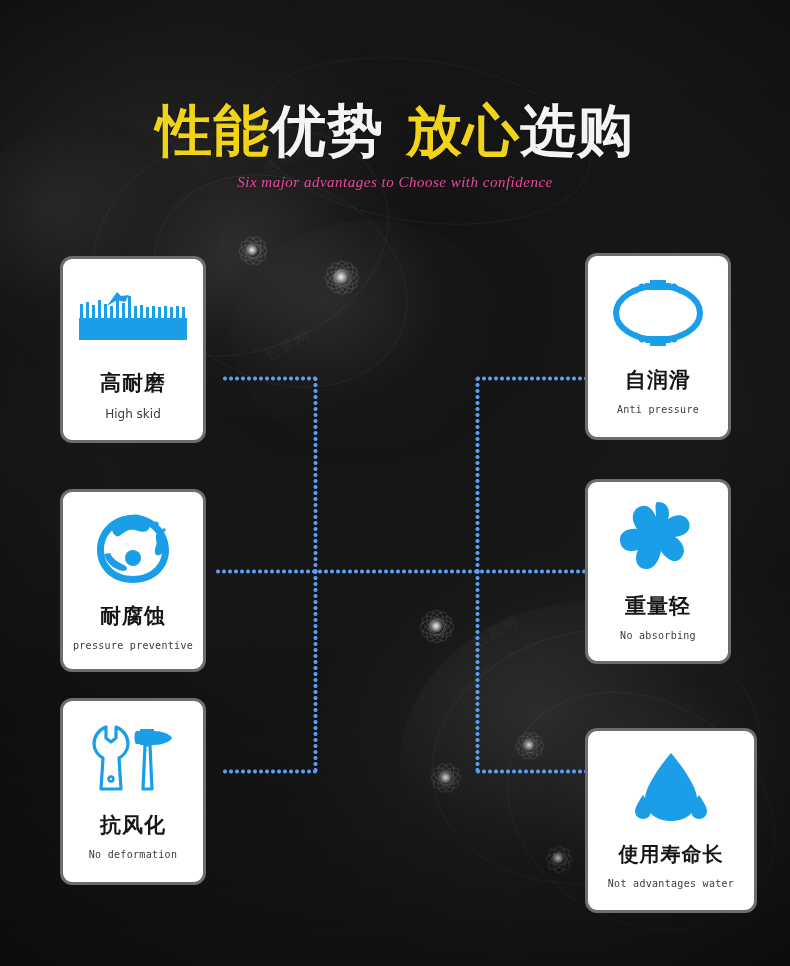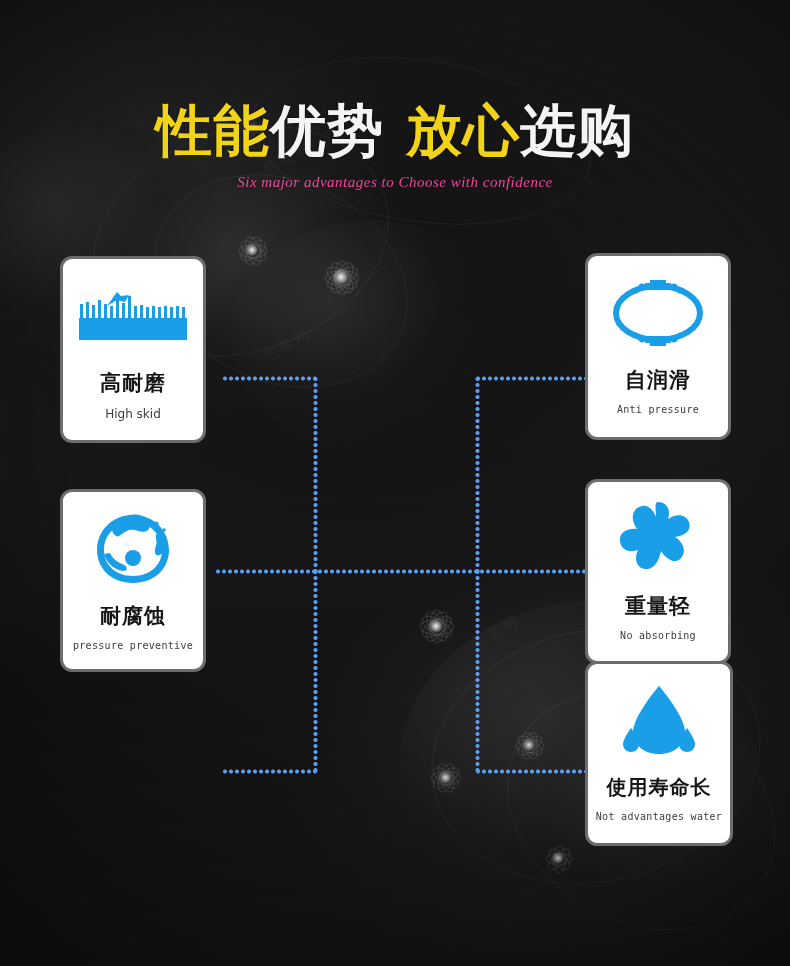--- a/index.html
+++ b/index.html
@@ -301,20 +301,40 @@
         <circle cx="64" cy="14" r="2.6" fill="#1a9ee8"></circle>
         <circle cx="72" cy="20" r="1.8" fill="#1a9ee8"></circle>
         <circle cx="13" cy="22" r="2" fill="#1a9ee8"></circle>
         <circle cx="35" cy="34" r="2" fill="#e9f6fe"></circle>
       </svg>
     </div>
     <div class="card-cn">耐腐蚀</div>
     <div class="card-en mono">pressure preventive</div>
   </div>
 
+  <div class="card" style="left:60px;top:698px;width:146px;height:187px;">
+    <div class="card-icon">
+      <svg width="86" height="74" viewBox="0 0 86 74" aria-hidden="true">
+        <g fill="none" stroke="#1a9ee8" stroke-width="3.2" stroke-linejoin="round">
+          <path d="M16 6 L16 17 L21 21 L26 17 L26 6 C34 9 38 16 38 23 C38 30 33 35 29 37 L31 68 L11 68 L13 37 C9 35 4 30 4 23 C4 16 8 9 16 6 Z"></path>
+          <circle cx="21" cy="58" r="2.4" stroke-width="2.6"></circle>
+        </g>
+        <g fill="#1a9ee8">
+          <path d="M50 8 L64 8 L64 24 L50 24 Z"></path>
+          <path d="M64 10 C72 10 80 13 82 17 C80 21 72 24 64 24 Z"></path>
+          <path d="M46 10 C44 12 44 21 46 23 L50 23 L50 10 Z"></path>
+        </g>
+        <g fill="none" stroke="#1a9ee8" stroke-width="3.2" stroke-linejoin="round">
+          <path d="M55 24 L60 24 L62 68 L53 68 Z"></path>
+        </g>
+      </svg>
+    </div>
+    <div class="card-cn">抗风化</div>
+    <div class="card-en mono">No deformation</div>
+  </div>
 
   <div class="card" style="left:585px;top:253px;width:146px;height:187px;">
     <div class="card-icon">
       <svg width="98" height="72" viewBox="0 0 98 72" aria-hidden="true">
         <ellipse cx="49" cy="36" rx="42" ry="27" fill="none" stroke="#1a9ee8" stroke-width="6"></ellipse>
         <g fill="#1a9ee8">
           <path d="M36 6 L62 6 L60 13 L38 13 Z"></path>
           <path d="M41 3 L57 3 L57 7 L41 7 Z"></path>
           <circle cx="33" cy="10" r="3.4"></circle>
             <circle cx="65" cy="10" r="3.4"></circle>
@@ -352,21 +372,21 @@
                  C1 32 10 28 19 29
                  C13 21 13 11 21 7
                  C29 3 35 9 38 17
                  C38 9 36 2 40 2 Z" fill="#1a9ee8"></path>
       </svg>
     </div>
     <div class="card-cn">重量轻</div>
     <div class="card-en mono">No absorbing</div>
   </div>
 
-  <div class="card wide" style="left:585px;top:661px;width:148px;height:185px;">
+  <div class="card wide" style="left:585px;top:728px;width:172px;height:185px;">
     <div class="card-icon">
       <svg width="80" height="74" viewBox="0 0 80 74" aria-hidden="true">
         <path d="M40 2 C40 2 14 32 14 48 C14 61 25 70 40 70 C55 70 66 61 66 48 C66 32 40 2 40 2 Z" fill="#1a9ee8"></path>
         <path d="M12 44 C12 44 4 55 4 60 C4 65 8 68 12 68 C16 68 20 65 20 60 C20 55 12 44 12 44 Z" fill="#1a9ee8"></path>
         <path d="M68 44 C68 44 60 55 60 60 C60 65 64 68 68 68 C72 68 76 65 76 60 C76 55 68 44 68 44 Z" fill="#1a9ee8"></path>
       </svg>
     </div>
     <div class="card-cn">使用寿命长</div>
     <div class="card-en mono">Not advantages water</div>
   </div>

